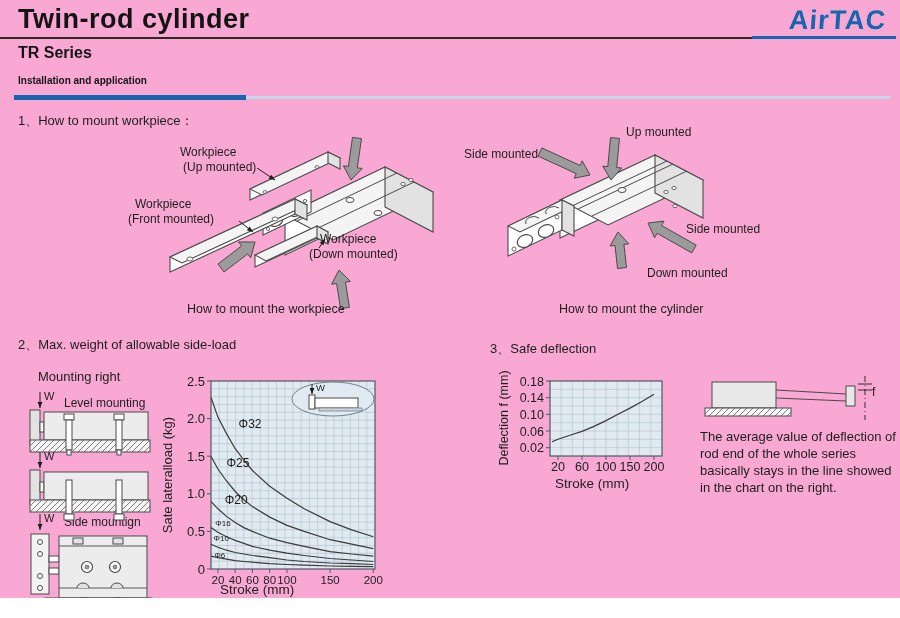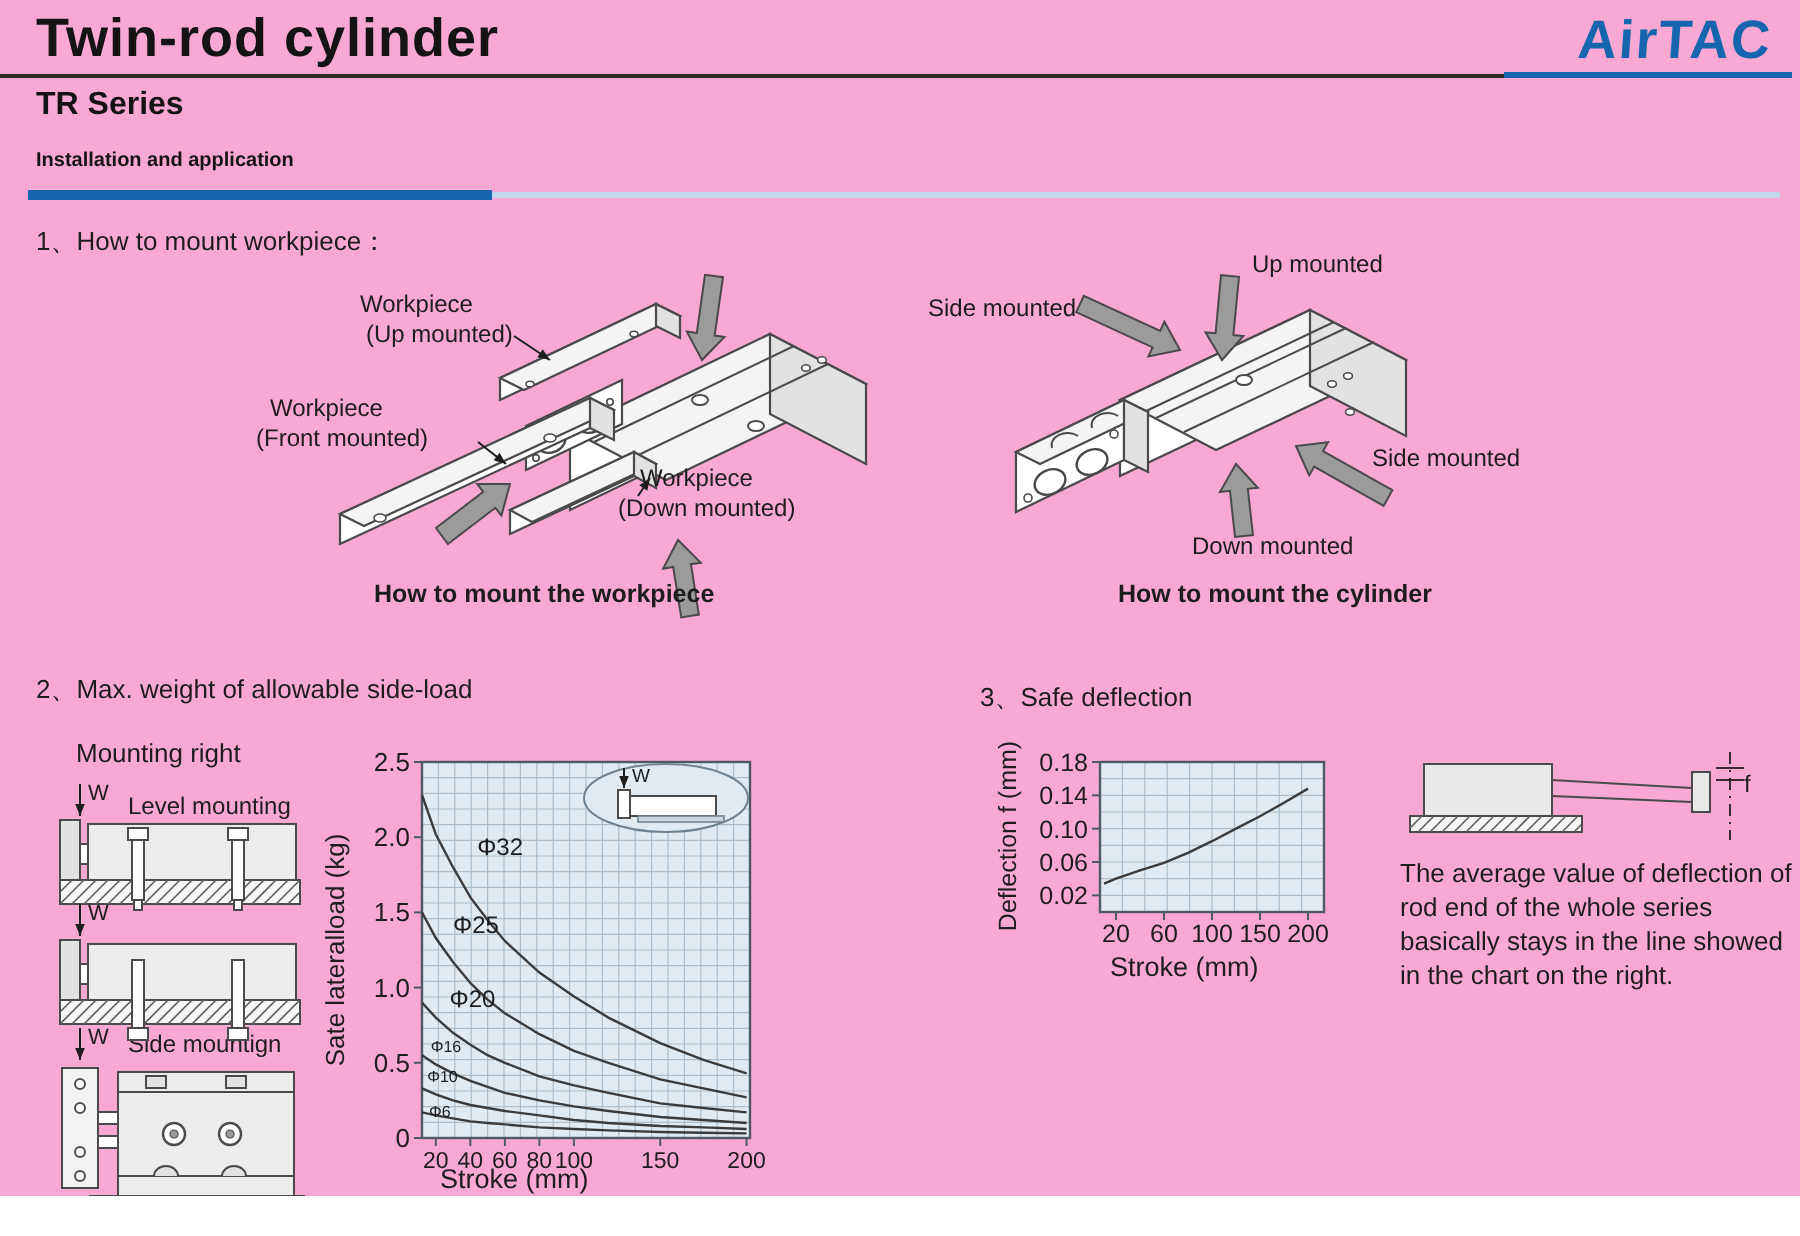--- a/index.html
+++ b/index.html
@@ -8,21 +8,21 @@
   .abs{position:absolute;}
   .title{left:18px;top:4px;font-size:27px;font-weight:bold;letter-spacing:0.5px;color:#141414;}
   .logo{right:14px;top:5px;font-size:27px;font-weight:bold;color:#1566af;transform:skewX(-4deg);letter-spacing:1px;}
   .rule-black{left:0;top:37px;width:752px;height:2px;background:#2b2b26;}
   .rule-blue{left:752px;top:36px;width:144px;height:3px;background:#1566af;}
   .series{left:18px;top:44px;font-size:16px;font-weight:bold;color:#141414;}
   .secttl{left:18px;top:75px;font-size:10px;font-weight:bold;color:#141414;}
   .bar-blue{left:14px;top:95px;width:232px;height:5px;background:#1566af;}
   .bar-light{left:246px;top:96px;width:644px;height:3px;background:#c3d8e8;}
   .lbl{position:absolute;font-size:12px;color:#1d1d1d;white-space:nowrap;}
-  .cap{position:absolute;font-size:12.5px;font-weight:700;color:#1d1d1d;white-space:nowrap;}
+  .cap{position:absolute;font-size:12.5px;font-weight:400;color:#1d1d1d;white-space:nowrap;margin-top:12px;}
   .hnum{position:absolute;font-size:13px;color:#1d1d1d;white-space:nowrap;}
   .note{position:absolute;left:700px;top:428px;width:202px;font-size:13px;line-height:17px;color:#1d1d1d;}
   svg{position:absolute;overflow:visible;}
 </style>
 </head>
 <body>
 
 <div class="page">
 
   <div class="abs title">Twin-rod cylinder</div>
@@ -103,21 +103,21 @@
       <path d="M56,106 a8,6 0 0 1 13,-6" fill="#f4f4f4" stroke="#4a4a4a" stroke-width="1"></path>
       <path d="M76,96 a8,6 0 0 1 13,-6" fill="#f4f4f4" stroke="#4a4a4a" stroke-width="1"></path>
       <polygon points="140.5,19.6 137.8,48.6 132.8,48.2 141,62 151.7,50 146.7,49.5 149.5,20.4" fill="#9b9b9b" stroke="#4a4a4a" stroke-width="1"></polygon>
       <polygon points="68.1,38.1 106.3,55.7 104.2,60.2 120,57 112.2,42.9 110.1,47.5 71.9,29.9" fill="#9b9b9b" stroke="#4a4a4a" stroke-width="1"></polygon>
       <polygon points="226.2,127.1 191.5,107.5 194,103.1 178,105 184.6,119.7 187.1,115.3 221.8,134.9" fill="#9b9b9b" stroke="#4a4a4a" stroke-width="1"></polygon>
       <polygon points="156.5,149.5 153.9,126.4 158.9,125.9 148,114 140,128 145,127.4 147.5,150.5" fill="#9b9b9b" stroke="#4a4a4a" stroke-width="1"></polygon>
     </svg>
   <div class="lbl" style="left:626px;top:125px;">Up mounted</div>
   <div class="lbl" style="left:464px;top:147px;">Side mounted</div>
   <div class="lbl" style="left:686px;top:222px;">Side mounted</div>
-  <div class="lbl" style="left:596px;top:266px;">Down mounted</div>
+  <div class="lbl" style="left:647px;top:266px;">Down mounted</div>
   <div class="cap" style="left:559px;top:290px;">How to mount the cylinder</div>
 
   <div class="hnum" style="left:18px;top:336px;">2、Max. weight of allowable side-load</div>
   <div class="hnum" style="left:38px;top:369px;">Mounting right</div>
   <div class="lbl" style="left:64px;top:396px;">Level mounting</div>
   <div class="lbl" style="left:64px;top:515px;">Side mountign</div>
   <svg id="fig-mounts" style="left:25px;top:388px;" width="140" height="232">
       <line x1="15" y1="4" x2="15" y2="20" stroke="#1d1d1d" stroke-width="1"></line>
       <polygon points="15,20 12.6,14 17.4,14" fill="#1d1d1d"></polygon>
       <text x="19" y="12" fill="#1d1d1d" font-family="&quot;Liberation Sans&quot;,sans-serif" font-size="11">W</text>

